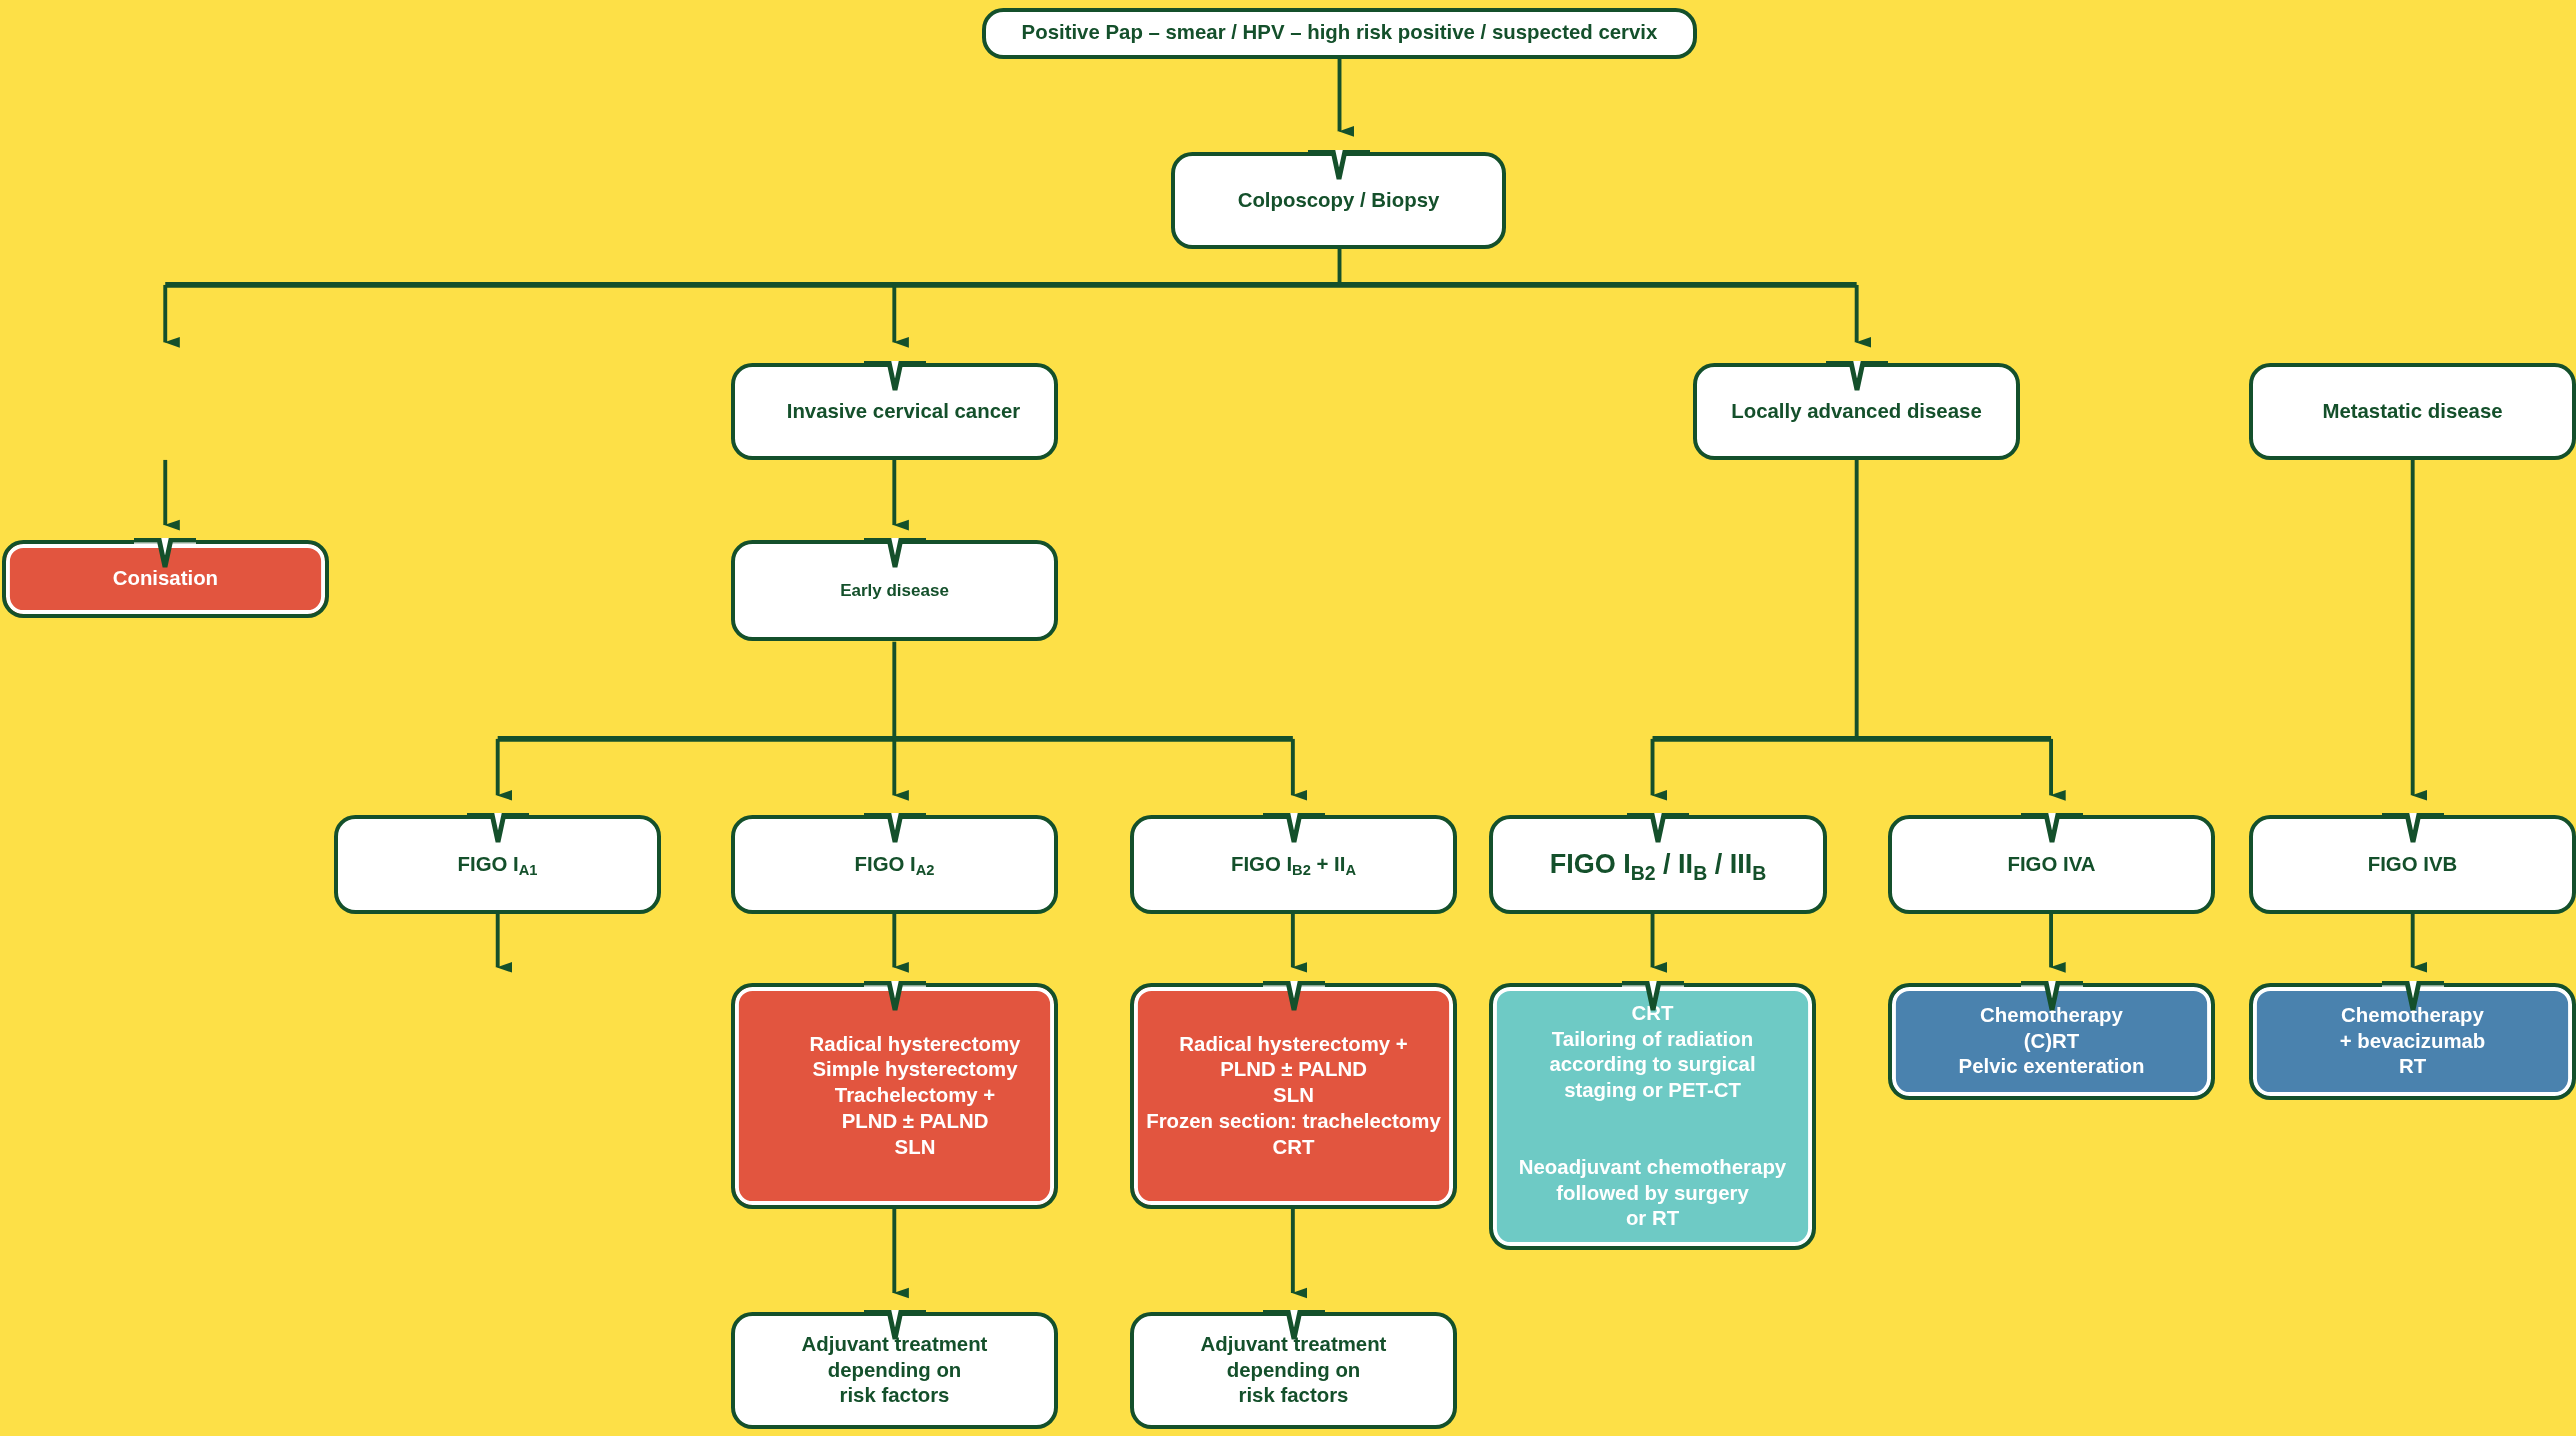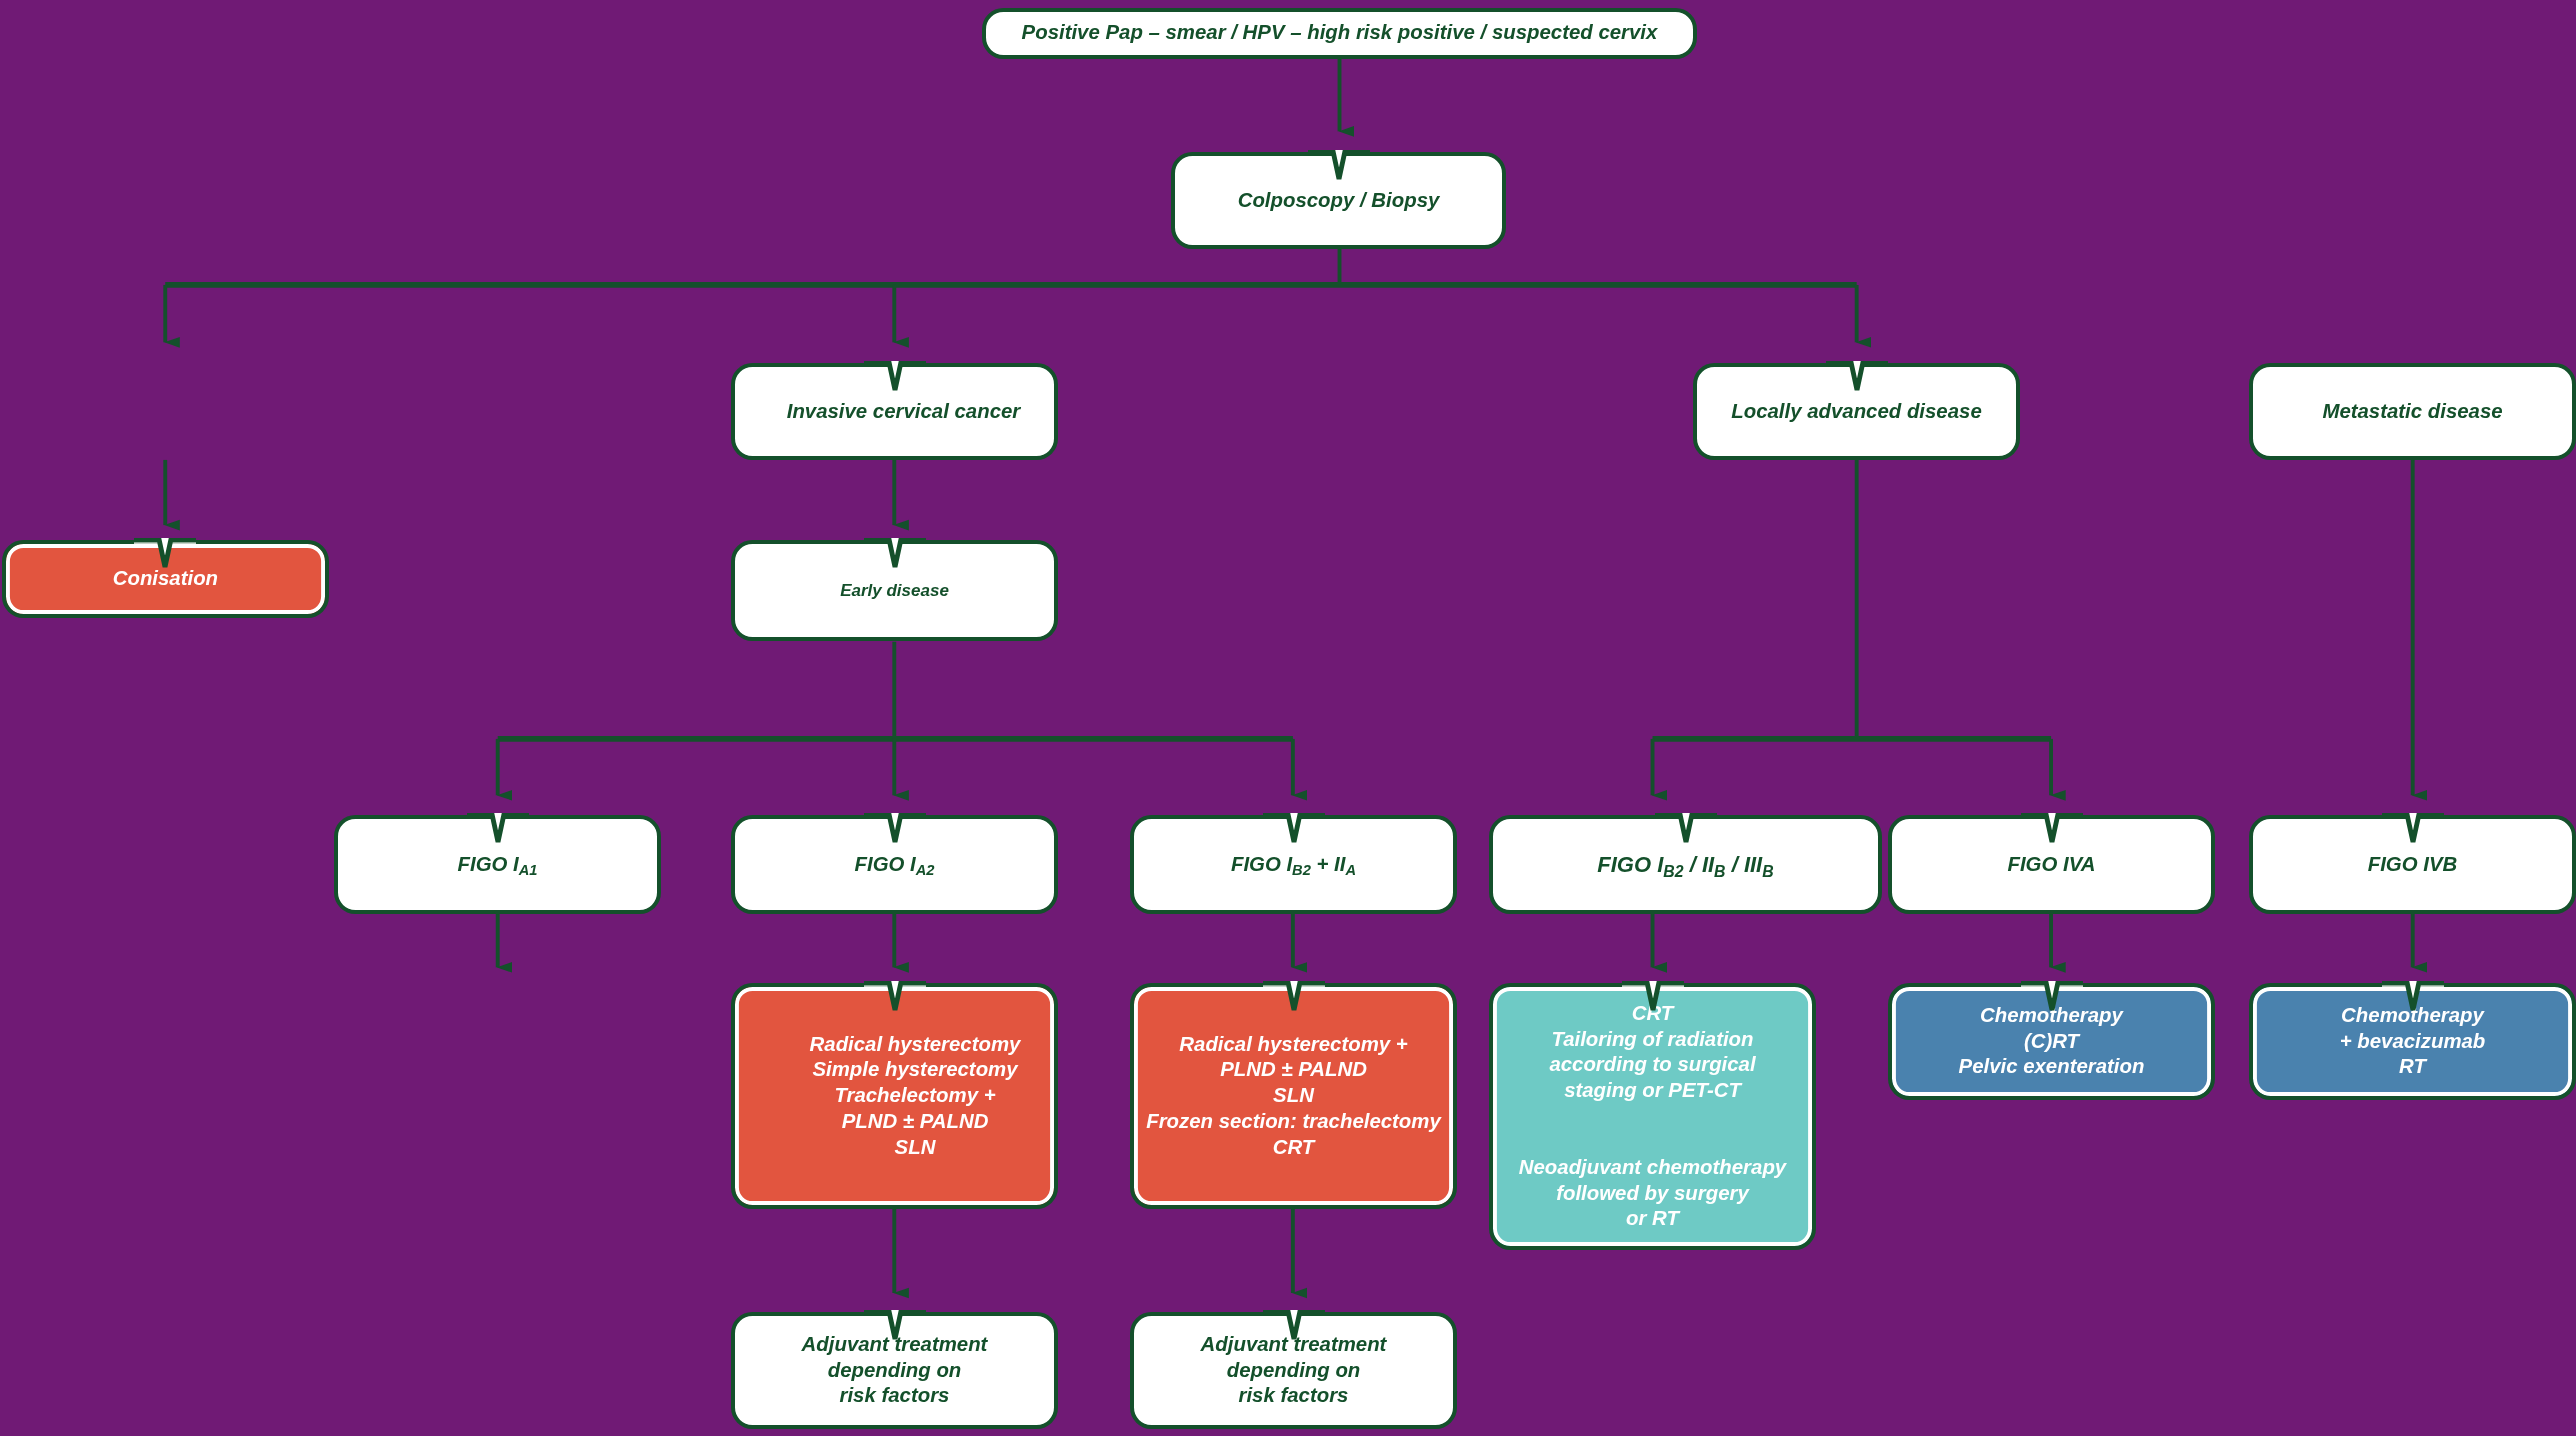--- a/index.html
+++ b/index.html
@@ -7,23 +7,22 @@
     padding: 0;
     background: #ffffff;
   }
   body {
     font-family: "Liberation Sans", sans-serif;
   }
   #canvas {
     position: relative;
     width: 2576px;
     height: 1437px;
-    background: #701a75;
+    background: #fde047;
     overflow: hidden;
-    font-style: italic;
   }
   #wires {
     position: absolute;
     left: 0;
     top: 0;
     width: 2576px;
     height: 1437px;
     pointer-events: none;
   }
   .node {
@@ -196,21 +195,21 @@
   </div>
 
   <div class="node plain" style="left:1130px; top:815px; width:327px; height:99px; font-size:20.4px;">
     <svg class="notch" viewBox="0 0 64 34">
       <path d="M0 0 L64 0 L64 4 L38 4 L32 30 L26 4 L0 4 Z" fill="#ffffff"></path>
       <path d="M0 2 L26 2 L32 30 L38 2 L64 2" fill="none" stroke="#14502b" stroke-width="5"></path>
     </svg>
     <span class="txt subparts">FIGO I<sub>B2</sub> + II<sub>A</sub></span>
   </div>
 
-  <div class="node plain" style="left:1489px; top:815px; width:393px; height:99px; font-size:22px;">
+  <div class="node plain" style="left:1489px; top:815px; width:338px; height:99px; font-size:27px;">
     <svg class="notch" viewBox="0 0 64 34">
       <path d="M0 0 L64 0 L64 4 L38 4 L32 30 L26 4 L0 4 Z" fill="#ffffff"></path>
       <path d="M0 2 L26 2 L32 30 L38 2 L64 2" fill="none" stroke="#14502b" stroke-width="5"></path>
     </svg>
     <span class="txt subparts">FIGO I<sub>B2</sub> / II<sub>B</sub> / III<sub>B</sub></span>
   </div>
 
   <div class="node plain" style="left:1888px; top:815px; width:327px; height:99px; font-size:20.4px;">
     <svg class="notch" viewBox="0 0 64 34">
       <path d="M0 0 L64 0 L64 4 L38 4 L32 30 L26 4 L0 4 Z" fill="#ffffff"></path>

